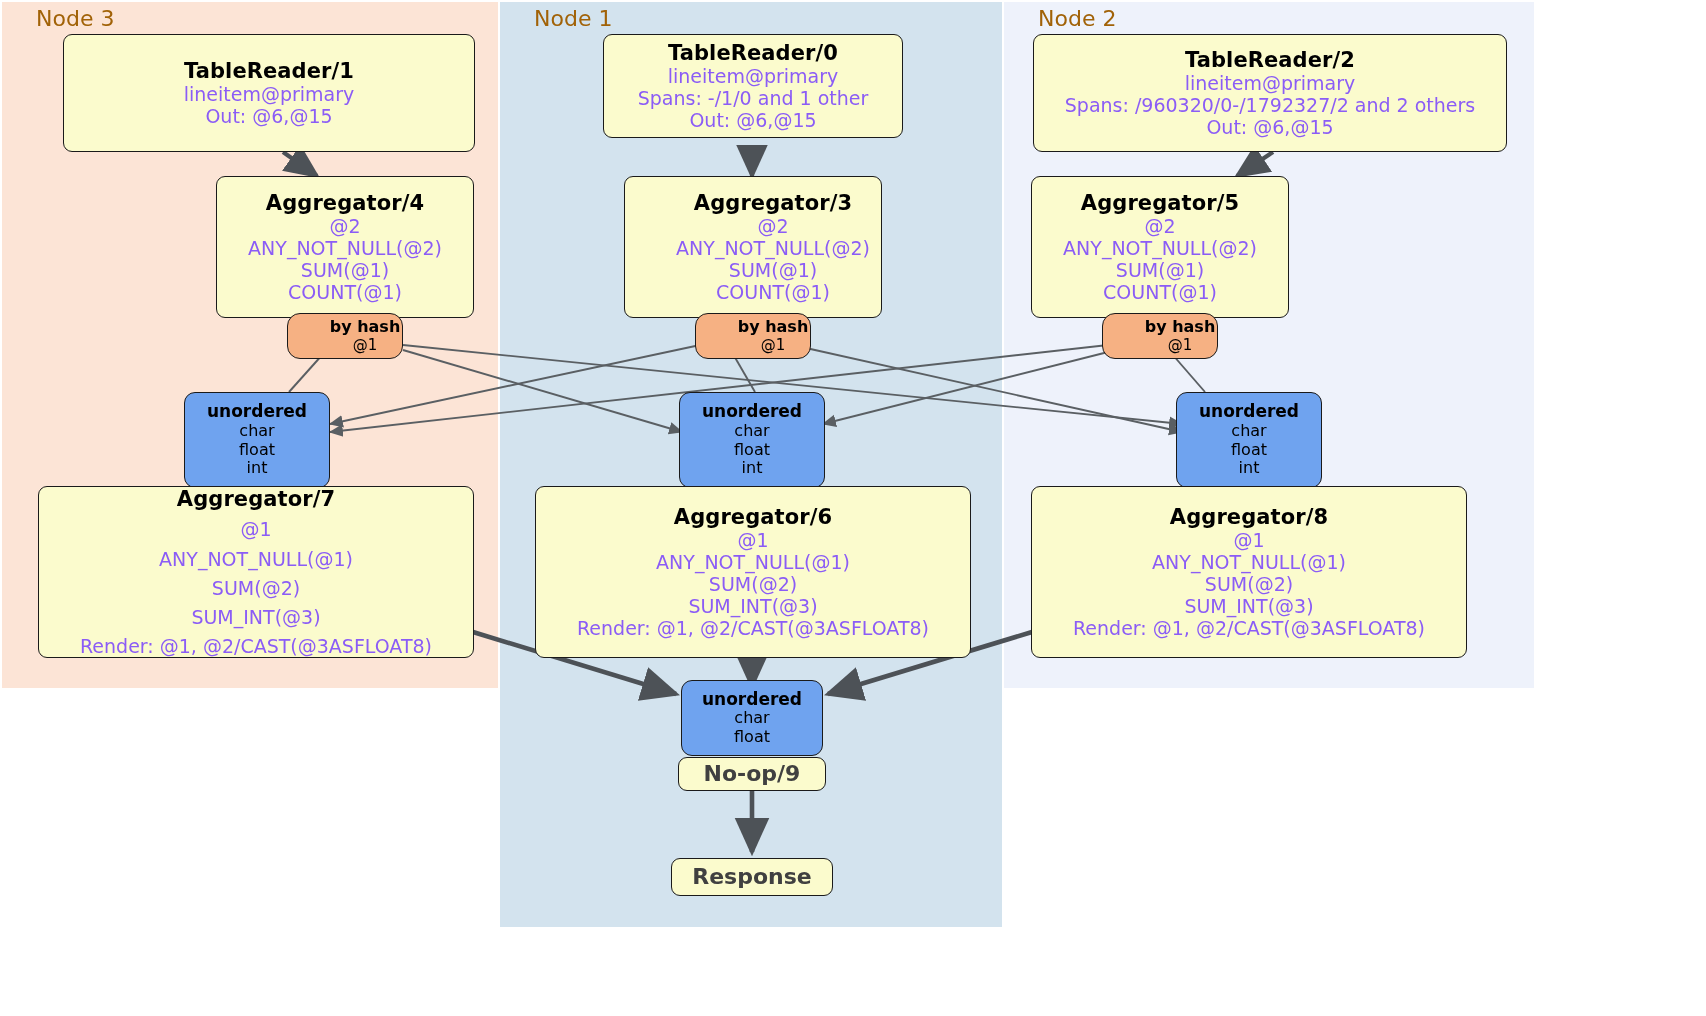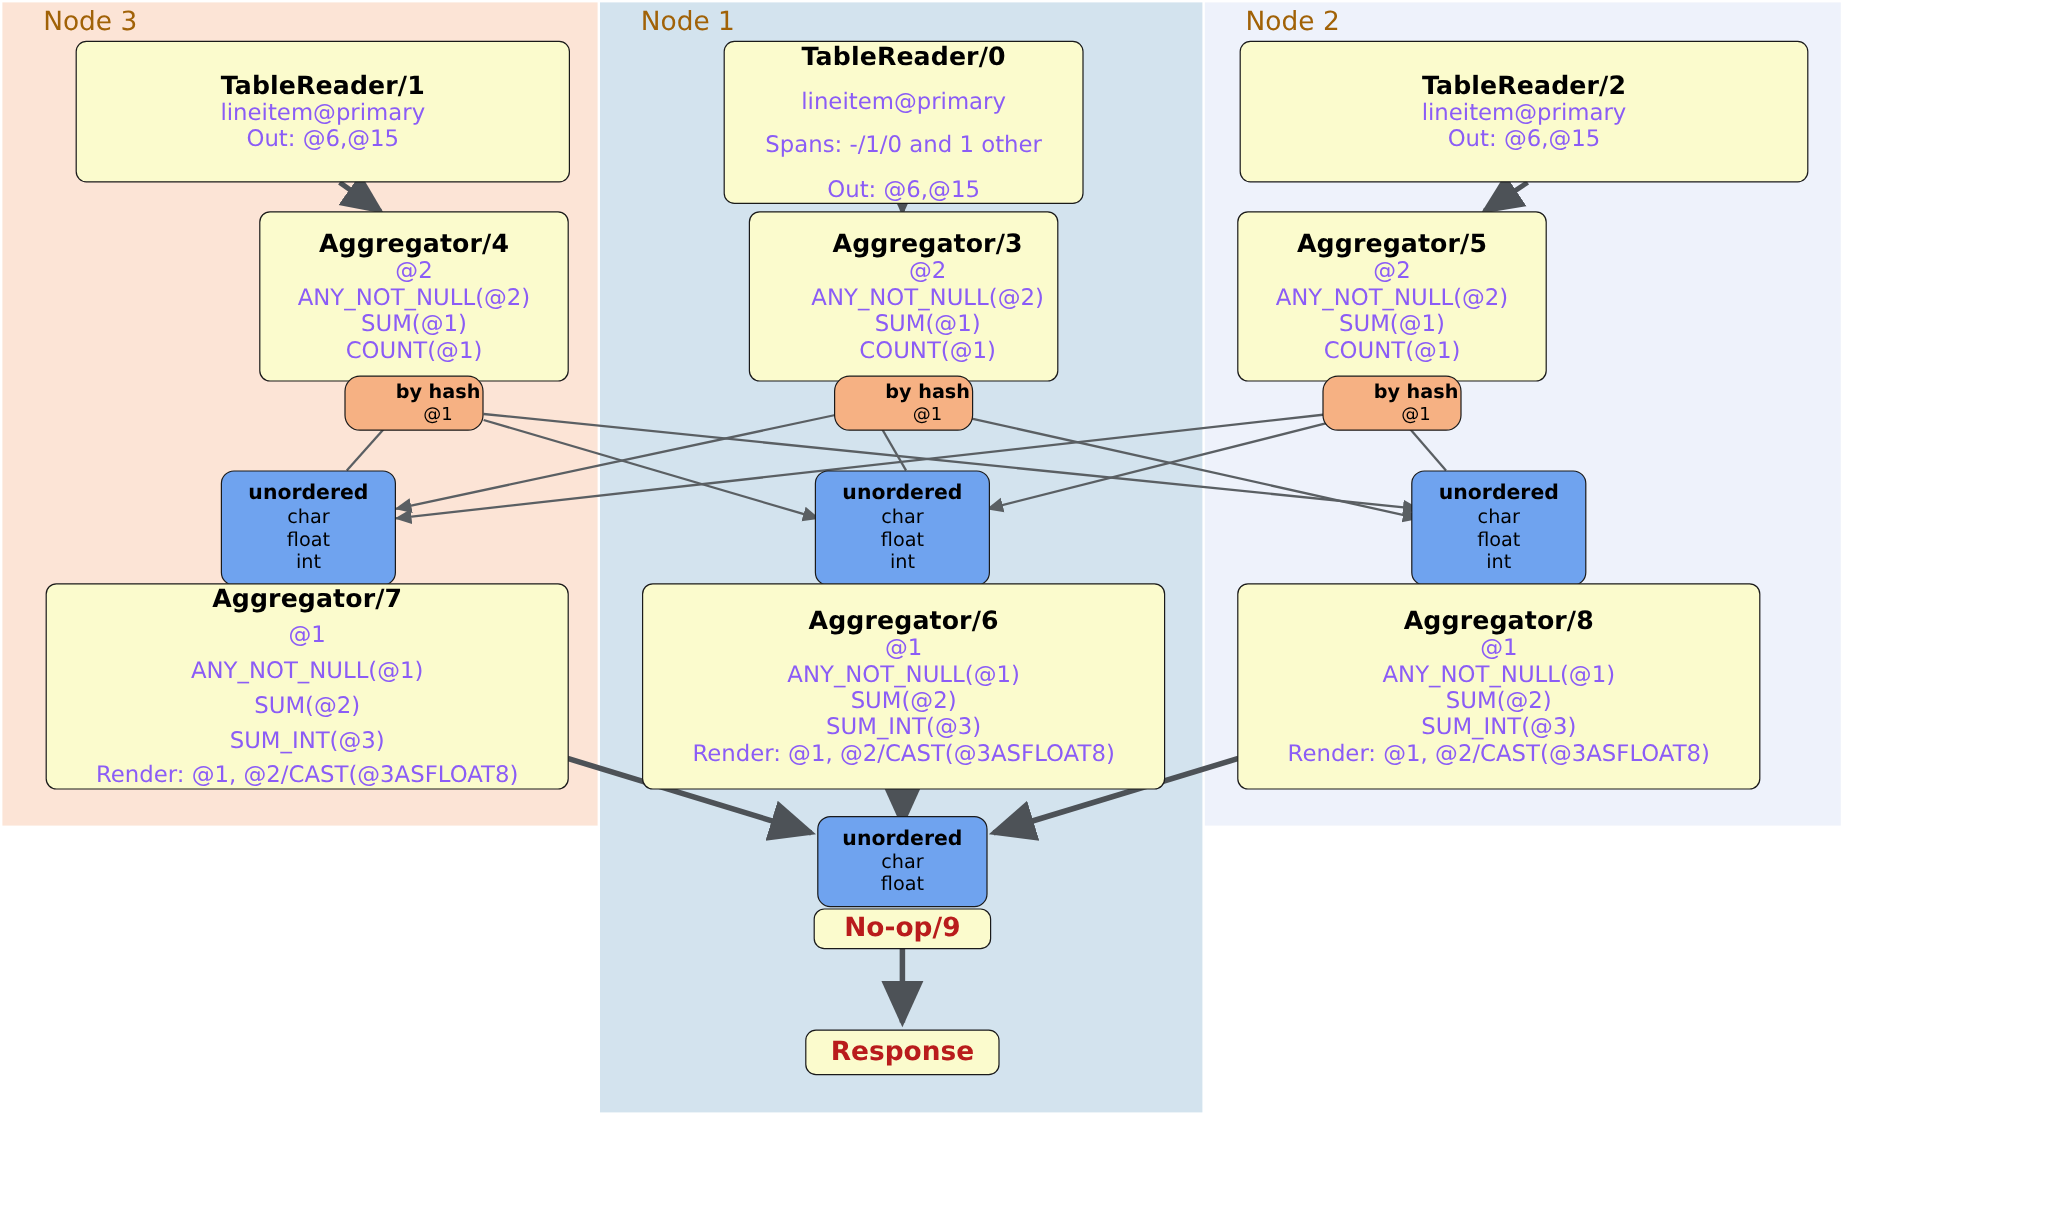--- a/index.html
+++ b/index.html
@@ -18,21 +18,21 @@
   .proc{background:#fbfbcd;border-radius:9px;}
   .router{background:#f6b183;border-radius:13px;padding-left:40px;}
   .recv{background:#6fa3ef;border-radius:11px;}
 
   .ttl{font-weight:bold;font-size:21px;color:#000;letter-spacing:0.1px;}
   .ln{font-size:19px;color:#8b5cf6;}
   .rtitle{font-weight:bold;font-size:16px;color:#000;}
   .rln{font-size:15px;color:#000;}
   .vtitle{font-weight:bold;font-size:17px;color:#000;}
   .vln{font-size:16px;color:#000;}
-  .small-ttl{font-weight:bold;font-size:22px;color:#b91c1c;}
+  .small-ttl{font-weight:bold;font-size:22px;color:#404040;}
 </style>
 </head>
 <body>
 
 <div id="stage">
 
   <div class="node-panel" style="left:2px;top:2px;width:496px;height:686px;background:#fce4d6;"></div>
   <div class="node-panel" style="left:500px;top:2px;width:502px;height:925px;background:#d3e3ee;"></div>
   <div class="node-panel" style="left:1004px;top:2px;width:530px;height:686px;background:#eef2fb;"></div>
 
@@ -101,21 +101,21 @@
 
   <div class="box proc" style="left:38px;top:486px;width:436px;height:172px;justify-content:space-between;">
     <div class="ttl">Aggregator/7</div>
     <div class="ln">@1</div>
     <div class="ln">ANY_NOT_NULL(@1)</div>
     <div class="ln">SUM(@2)</div>
     <div class="ln">SUM_INT(@3)</div>
     <div class="ln">Render: @1, @2/CAST(@3ASFLOAT8)</div>
   </div>
 
-  <div class="box proc" style="left:603px;top:34px;width:300px;height:136px;justify-content:space-between;">
+  <div class="box proc" style="left:603px;top:34px;width:300px;height:104px;">
     <div class="ttl">TableReader/0</div>
     <div class="ln">lineitem@primary</div>
     <div class="ln">Spans: -/1/0 and 1 other</div>
     <div class="ln">Out: @6,@15</div>
   </div>
 
   <div class="box proc" style="left:624px;top:176px;width:258px;height:142px;padding-left:40px;">
     <div class="ttl">Aggregator/3</div>
     <div class="ln">@2</div>
     <div class="ln">ANY_NOT_NULL(@2)</div>
@@ -154,20 +154,21 @@
     <div class="small-ttl">No-op/9</div>
   </div>
 
   <div class="box proc" style="left:671px;top:858px;width:162px;height:38px;">
     <div class="small-ttl">Response</div>
   </div>
 
   <div class="box proc" style="left:1033px;top:34px;width:474px;height:118px;">
     <div class="ttl">TableReader/2</div>
     <div class="ln">lineitem@primary</div>
+    <div class="ln">Spans: /960320/0-/1792327/2 and 2 others</div>
     <div class="ln">Out: @6,@15</div>
   </div>
 
   <div class="box proc" style="left:1031px;top:176px;width:258px;height:142px;">
     <div class="ttl">Aggregator/5</div>
     <div class="ln">@2</div>
     <div class="ln">ANY_NOT_NULL(@2)</div>
     <div class="ln">SUM(@1)</div>
     <div class="ln">COUNT(@1)</div>
   </div>

